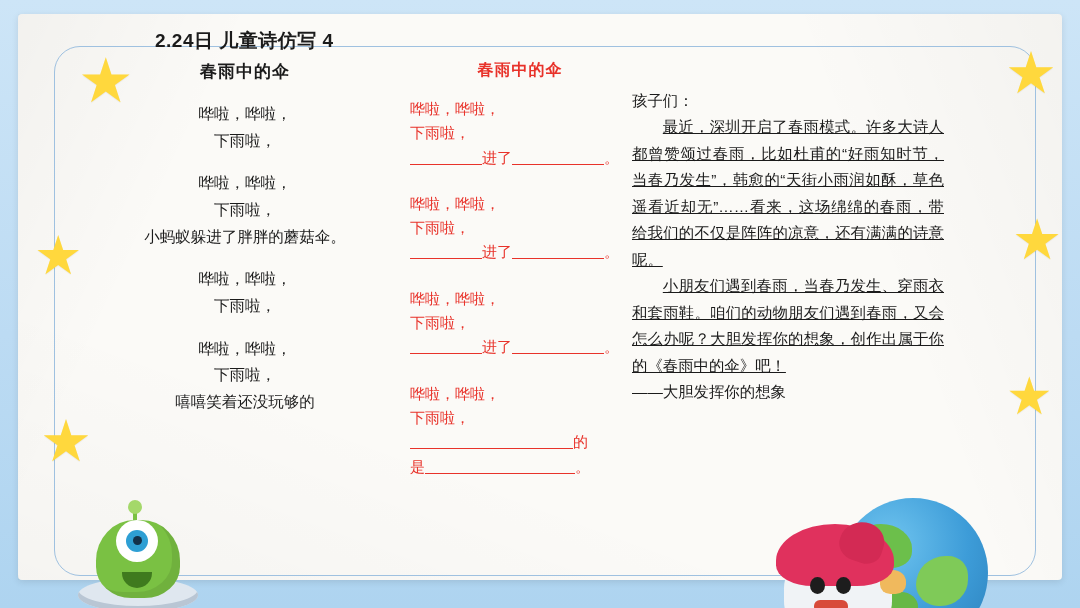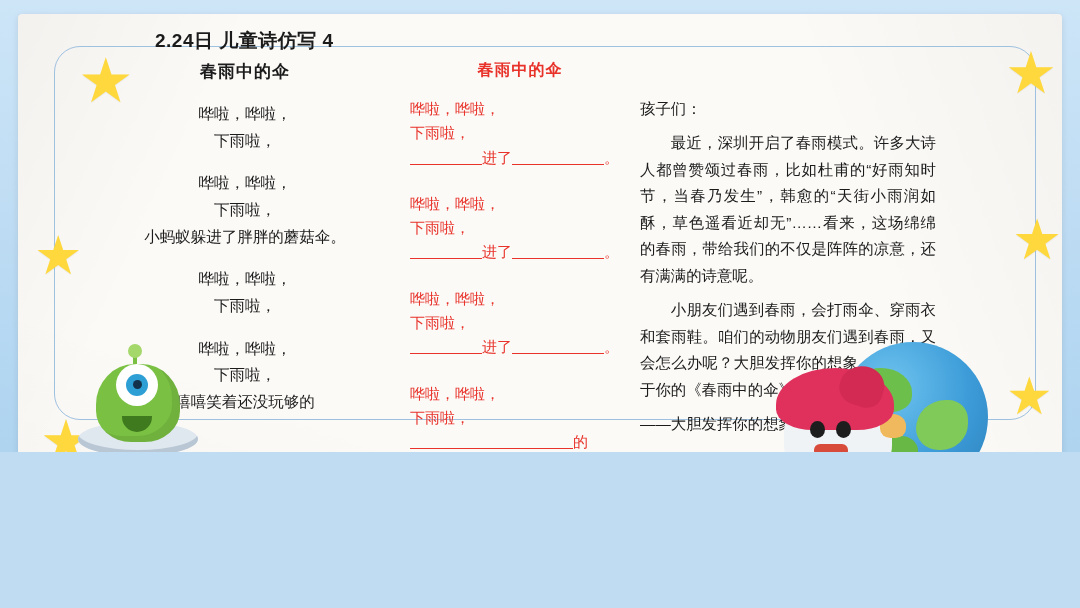--- a/index.html
+++ b/index.html
@@ -9,21 +9,21 @@
   body {
     width: 1080px;
     height: 608px;
     overflow: hidden;
     font-family: "Liberation Sans", sans-serif;
     background: #bfdcf2;
   }
   .stage {
     position: relative;
     width: 1080px;
-    height: 452px;
+    height: 608px;
     background: linear-gradient(180deg, #cde5f7 0%, #bcdbf3 55%, #aed4f0 100%);
     overflow: hidden;
   }
 
   
   .paper {
     position: absolute;
     left: 18px;
     top: 14px;
     width: 1044px;
@@ -123,22 +123,22 @@
 
   .col-right {
     position: absolute;
     left: 632px;
     top: 88px;
     width: 312px;
     color: #1b1b1b;
     font-size: 15.4px;
     line-height: 1.72;
   }
-  .col-right p { margin: 8px; text-align: justify; }
-  .indent { text-indent: 2em; }
+  .col-right p { margin: 0; text-align: justify; }
+  .indent { text-indent: 2em; text-decoration: underline; }
   .sign {
     margin-top: 14px;
     text-align: right;
     padding-right: 4px;
   }
 
   
   .star {
     position: absolute;
     color: #ffd83d;
@@ -365,21 +365,21 @@
       </div>
       <div class="l">
         <span>是</span><span class="blank-line b-long"></span><span>。</span>
       </div>
     </div>
   </div>
 
   <div class="col-right">
     <p>孩子们：</p>
     <p class="indent">最近，深圳开启了春雨模式。许多大诗人都曾赞颂过春雨，比如杜甫的“好雨知时节，当春乃发生”，韩愈的“天街小雨润如酥，草色遥看近却无”……看来，这场绵绵的春雨，带给我们的不仅是阵阵的凉意，还有满满的诗意呢。</p>
-    <p class="indent">小朋友们遇到春雨，会打雨伞、穿雨衣和套雨鞋。咱们的动物朋友们遇到春雨，又会怎么办呢？大胆发挥你的想象，创作出属于你的《春雨中的伞》吧！</p>
+    <p class="indent">小朋友们遇到春雨，当春乃发生、穿雨衣和套雨鞋。咱们的动物朋友们遇到春雨，又会怎么办呢？大胆发挥你的想象，创作出属于你的《春雨中的伞》吧！</p>
     <p class="sign">——大胆发挥你的想象</p>
   </div>
 
   <div class="star" style="left:78px;  top:50px;  font-size:62px;">★</div>
   <div class="star" style="left:1005px; top:44px; font-size:58px;">★</div>
   <div class="star" style="left:34px;  top:228px; font-size:54px;">★</div>
   <div class="star" style="left:1012px; top:212px; font-size:56px;">★</div>
   <div class="star" style="left:40px;  top:412px; font-size:58px;">★</div>
   <div class="star" style="left:1006px; top:370px; font-size:52px;">★</div>
 

